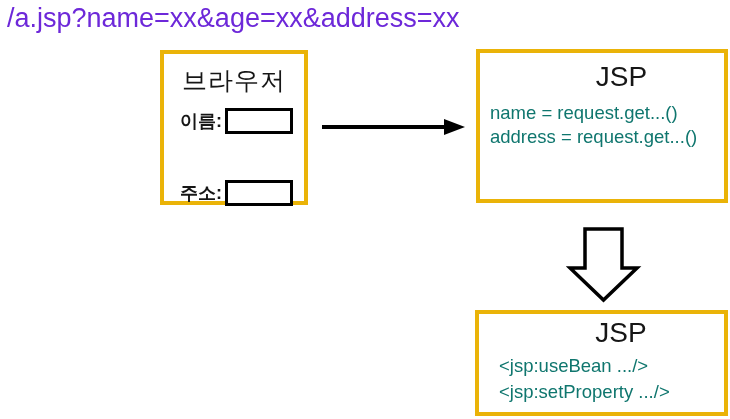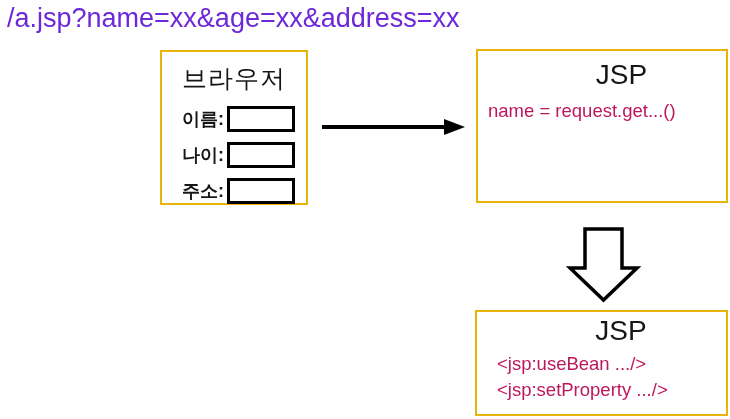--- a/index.html
+++ b/index.html
@@ -18,21 +18,21 @@
     left: 7px;
     top: 3px;
     font-size: 27px;
     font-weight: 400;
     letter-spacing: 0px;
     color: #6d28d9;
     white-space: nowrap;
   }
   .box {
     position: absolute;
-    border: 2px solid #eab308;
+    border: 4px solid #eab308;
     background: #ffffff;
   }
   
   .browser-box { left: 160px; top: 50px; width: 148px; height: 155px; }
   .browser-title {
     text-align: center;
     font-size: 25px;
     font-weight: 400;
     margin-top: 10px;
     letter-spacing: 1px;
@@ -73,56 +73,53 @@
     margin-top: 8px;
     margin-left: 39px;
   }
   .jsp-bean-box .jsp-title { margin-top: 3px; }
   .code-block { margin: 8px 0 0 10px; }
   .jsp-bean-box .code-block { margin-top: 4px; margin-left: 20px; }
   .code-line {
     font-size: 18.5px;
     line-height: 24px;
     white-space: nowrap;
-    color: #be185d;
+    color: #0f766e;
   }
   .jsp-bean-box .code-line { line-height: 26px; }
 </style>
 </head>
 <body>
 
 <div class="canvas">
 
   <div class="url-title">/a.jsp?name=xx&amp;age=xx&amp;address=xx</div>
 
   <div class="box browser-box">
     <div class="browser-title">브라우저</div>
     <div class="form-row r1">
       <span class="form-label">이름:</span>
-      <span class="input-rect"></span>
-    </div>
-    <div class="form-row r2">
-      <span class="form-label">나이:</span>
       <span class="input-rect"></span>
     </div>
     <div class="form-row r3">
       <span class="form-label">주소:</span>
       <span class="input-rect"></span>
     </div>
   </div>
 
   <svg class="h-arrow" width="152" height="26" viewBox="0 0 152 26" aria-hidden="true">
     <line x1="6" y1="13" x2="131" y2="13" stroke="#000000" stroke-width="4"></line>
     <polygon points="128,5 149,13 128,21" fill="#000000"></polygon>
   </svg>
 
   <div class="box jsp-request-box">
     <div class="jsp-title">JSP</div>
     <div class="code-block">
       <div class="code-line">name = request.get...()</div>
+      <div class="code-line">address = request.get...()</div>
     </div>
   </div>
 
   <svg class="down-arrow" width="76" height="78" viewBox="0 0 76 78" aria-hidden="true">
     <polygon points="19,3 56,3 56,42 71,42 37.5,74 4,42 19,42" fill="#ffffff" stroke="#000000" stroke-width="3.5" stroke-linejoin="miter"></polygon>
   </svg>
 
   <div class="box jsp-bean-box">
     <div class="jsp-title">JSP</div>
     <div class="code-block">

